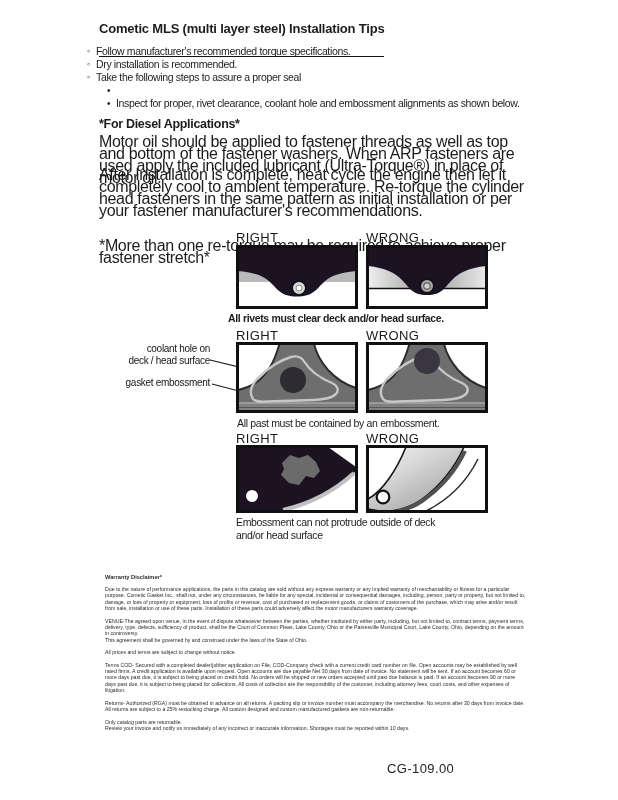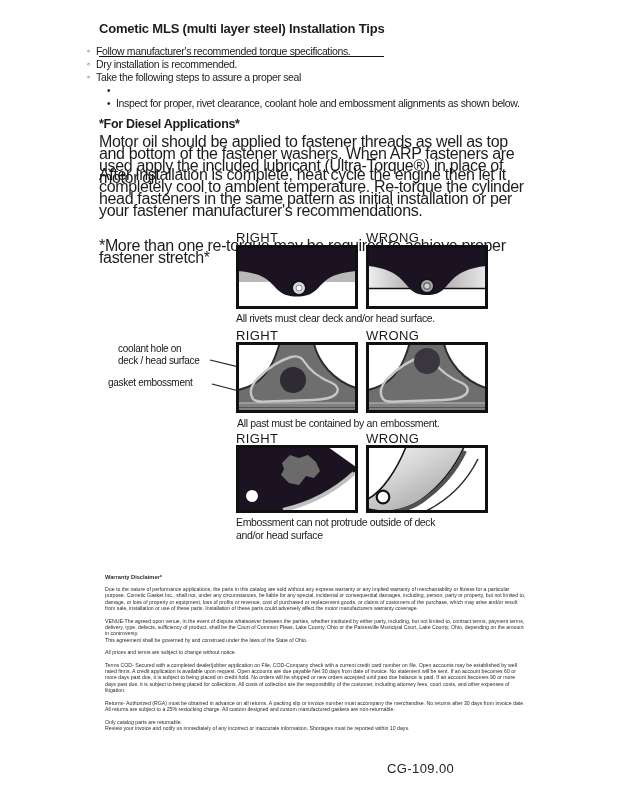--- a/index.html
+++ b/index.html
@@ -20,21 +20,21 @@
   .marker.dot{font-size:10px;}
   .sec-heading{left:99px;top:117px;font-size:12.5px;font-weight:bold;letter-spacing:-0.3px;white-space:nowrap;}
   .body-p{left:99px;width:438px;font-size:16px;line-height:12px;letter-spacing:-0.35px;}
   .p1{top:136px;} .p2{top:169px;} .p-note{top:204px;margin-top:36px;}
 
   .dg-header{width:122px;text-align:left;font-size:13px;font-weight:500;letter-spacing:0.4px;color:#1a1a1a;}
   .dg-box{width:122px;}
   .dg-box svg{display:block;width:122px;}
   .dg-caption{font-size:10.5px;letter-spacing:-0.35px;line-height:12.5px;white-space:pre-line;}
 
-  .annot{font-size:10px;letter-spacing:-0.3px;line-height:11.5px;white-space:pre-line;color:#161616;}
+  .annot{font-size:10px;letter-spacing:-0.3px;line-height:11.5px;text-align:right;white-space:pre-line;color:#161616;}
 
   .legal{left:105px;top:574px;width:422px;color:#2b2b2b;}
   .legal h4{margin:0 0 6px 0;font-size:5.7px;letter-spacing:0;}
   .legal p{margin:0 0 6px 0;font-size:5.2px;line-height:6.4px;letter-spacing:0;}
   .legal p.tight{margin-bottom:0;}
   .page-number{left:387px;top:761px;font-size:13px;letter-spacing:0.4px;color:#222;}
 </style>
 </head>
 <body>
 
@@ -97,21 +97,21 @@
       <rect x="2" y="21" width="118" height="22" fill="url(#gw1)"></rect>
       <rect x="2" y="44" width="118" height="18" fill="#ffffff"></rect>
       <line x1="2" y1="43.5" x2="120" y2="43.5" stroke="#101010" stroke-width="1.6"></line>
       <path d="M2,2 H120 V21 C103,23 93,27.5 86,35 C78,43 76,50 61,50 C46,50 44,43 36,35 C29,27.5 19,23 2,21 Z" fill="#1c1322"></path>
       <circle cx="61" cy="41" r="7" fill="#a9a9a9" stroke="#14101a" stroke-width="2"></circle>
       <circle cx="61" cy="41" r="3.2" fill="#cfcfcf" stroke="#5f5f5f" stroke-width="1.2"></circle>
       <rect x="1.5" y="1.5" width="119" height="61" fill="none" stroke="#101010" stroke-width="3"></rect>
     </svg>
   </div>
 
-  <div class="abs dg-caption" style="left:236px;top:312px;width:280px;">All rivets must clear deck and/or head surface.</div>
+  <div class="abs dg-caption" style="left:228px;top:312px;width:280px;font-weight:bold;">All rivets must clear deck and/or head surface.</div>
 
   <div class="abs dg-header" style="left:236px;top:328px;">RIGHT</div>
   <div class="abs dg-header" style="left:366px;top:328px;">WRONG</div>
 
   <div class="abs annot" style="left:118px;top:343px;width:92px;">coolant hole on
 deck / head surface</div>
   <div class="abs annot" style="left:108px;top:377px;width:102px;">gasket embossment</div>
 
   <svg class="abs" style="left:200px;top:340px;" width="110" height="70" viewBox="0 0 110 70">
     <line x1="10" y1="20" x2="93" y2="40" stroke="#1a1a1a" stroke-width="1.1"></line>

